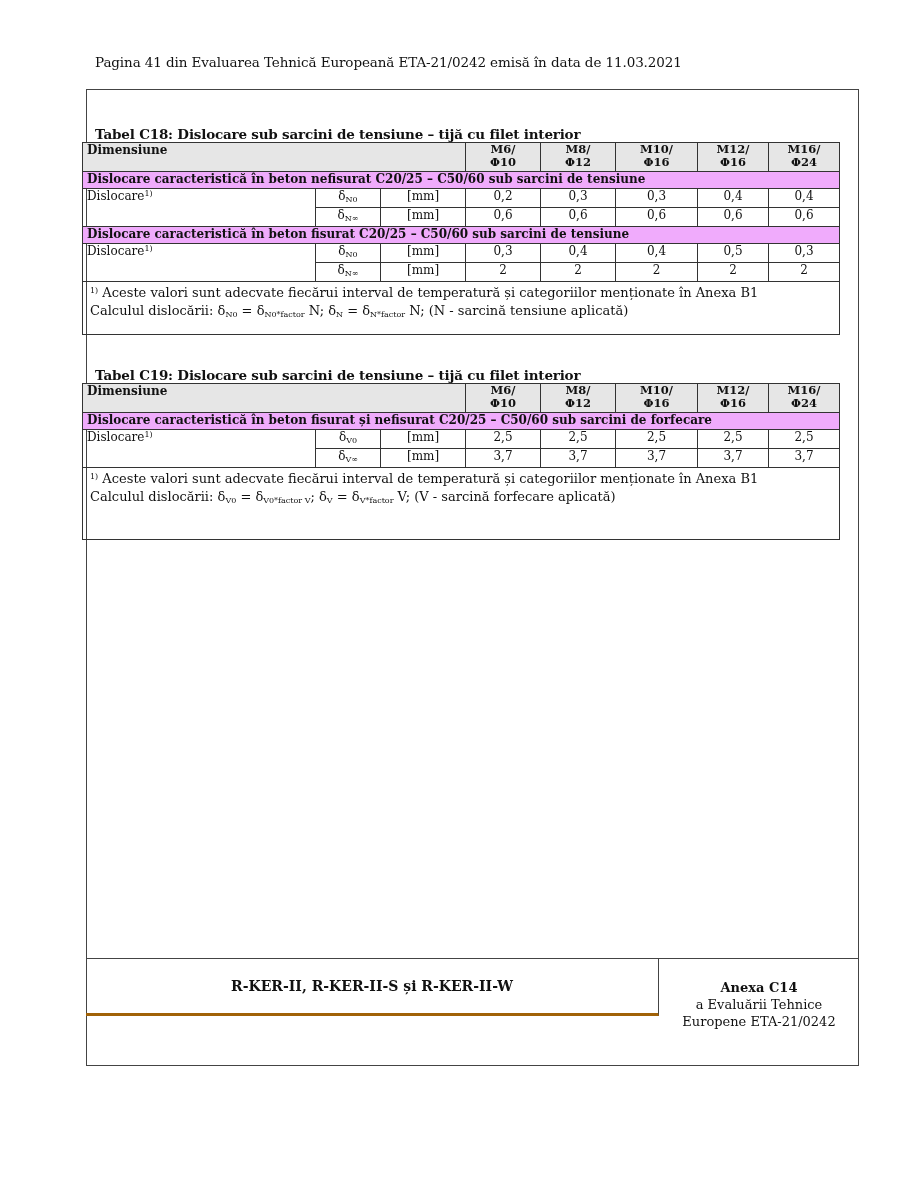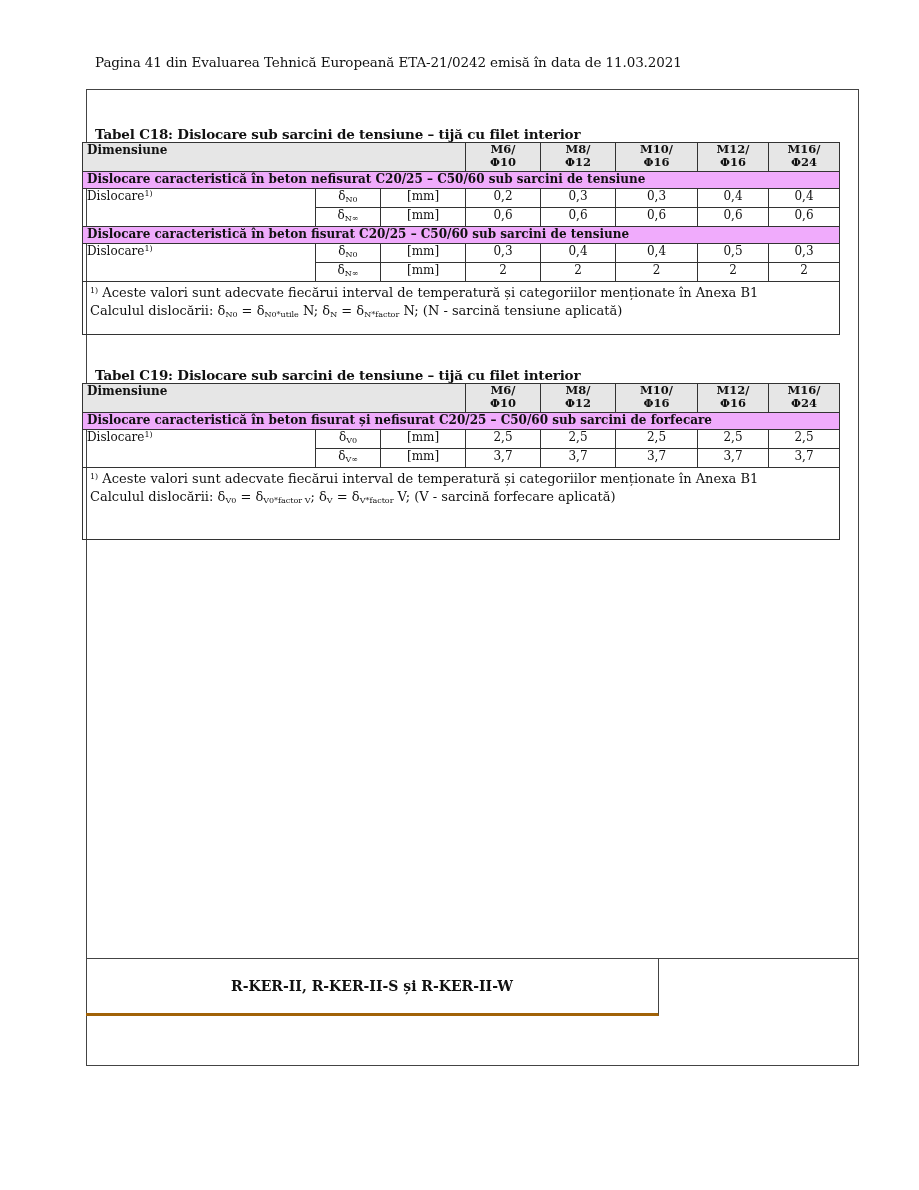--- a/index.html
+++ b/index.html
@@ -92,21 +92,21 @@
     <td class="c">[mm]</td>
     <td class="c">2</td>
     <td class="c">2</td>
     <td class="c">2</td>
     <td class="c">2</td>
     <td class="c">2</td>
   </tr>
   <tr>
     <td colspan="8" class="notes" style="height:48px;">
       <div><sup>1)</sup><span> Aceste valori sunt adecvate fiecărui interval de temperatură și categoriilor menționate în Anexa B1</span></div>
-      <div><span>Calculul dislocării: </span><span>δ</span><sub>N0</sub><span> = </span><span>δ</span><sub>N0*utile</sub><span> N; </span><span>δ</span><sub>N</sub><span> = </span><span>δ</span><sub>N*factor</sub><span> N; (N - sarcină tensiune aplicată)</span></div>
+      <div><span>Calculul dislocării: </span><span>δ</span><sub>N0</sub><span> = </span><span>δ</span><sub>N0*factor</sub><span> N; </span><span>δ</span><sub>N</sub><span> = </span><span>δ</span><sub>N*factor</sub><span> N; (N - sarcină tensiune aplicată)</span></div>
     </td>
   </tr>
 </tbody>
   </table>
 
 <div class="tbl-title" style="top:367px;">Tabel C19: Dislocare sub sarcini de tensiune – tijă cu filet interior</div>
 <table class="dt" style="top:383px;">
   <colgroup>
     <col style="width:233px">
       <col style="width:65px">
@@ -152,13 +152,18 @@
     <td colspan="8" class="notes" style="height:67px;">
       <div><sup>1)</sup><span> Aceste valori sunt adecvate fiecărui interval de temperatură și categoriilor menționate în Anexa B1</span></div>
       <div><span>Calculul dislocării: </span><span>δ</span><sub>V0</sub><span> = </span><span>δ</span><sub>V0*factor V</sub><span>; </span><span>δ</span><sub>V</sub><span> = </span><span>δ</span><sub>V*factor</sub><span> V; (V - sarcină forfecare aplicată)</span></div>
     </td>
   </tr>
 </tbody>
   </table>
 
 <div class="footer-box">
   <div class="fb-left-top">R-KER-II, R-KER-II-S și R-KER-II-W</div>
+  <div class="fb-right">
+    <div class="b">Anexa C14</div>
+    <div>a Evaluării Tehnice</div>
+    <div>Europene ETA-21/0242</div>
+  </div>
 </div>
 
 </body></html>

